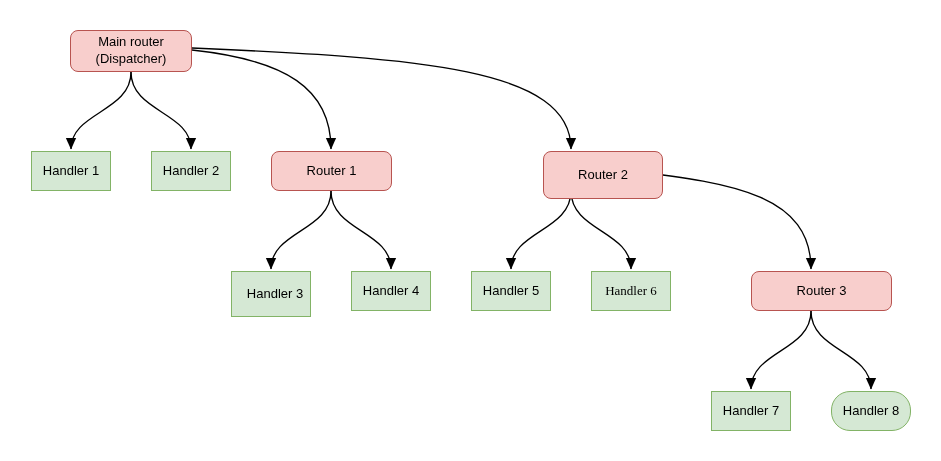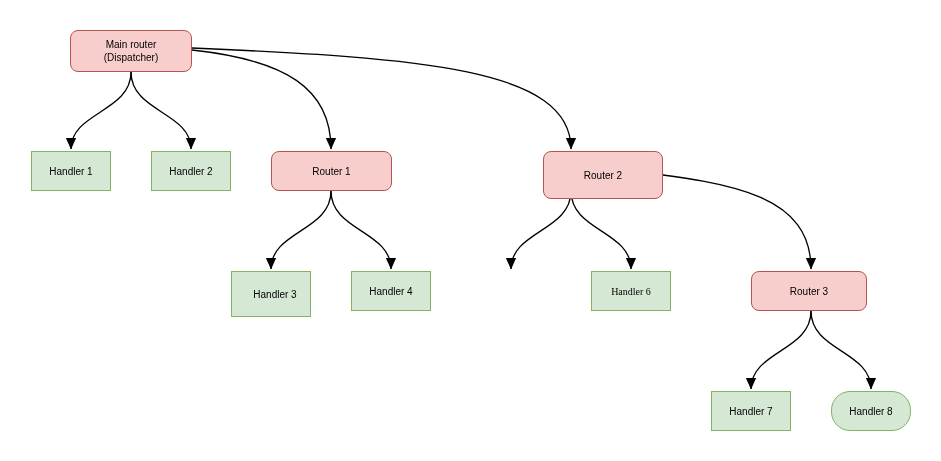--- a/index.html
+++ b/index.html
@@ -28,21 +28,21 @@
     stroke-width: 1.3;
   }
   .node {
     position: absolute;
     box-sizing: border-box;
     display: flex;
     flex-direction: column;
     align-items: center;
     justify-content: center;
     text-align: center;
-    font-size: 10px;
+    font-size: 13px;
     line-height: 1.3;
     color: #000000;
     white-space: nowrap;
   }
   .node.router {
     background: #f8cecc;
     border: 1.3px solid #b85450;
     border-radius: 8px;
   }
   .node.handler {
@@ -96,26 +96,29 @@
   </div>
 
   <div class="node handler" style="left:231px; top:271px; width:80px; height:46px;padding-left:8px;">
     <div>Handler 3</div>
   </div>
 
   <div class="node handler" style="left:351px; top:271px; width:80px; height:40px;">
     <div>Handler 4</div>
   </div>
 
+  <div class="node handler" style="left:471px; top:271px; width:80px; height:40px;">
+    <div>Handler 5</div>
+  </div>
 
   <div class="node handler" style="left:591px; top:271px; width:80px; height:40px;font-family:Liberation Serif, serif;">
     <div>Handler 6</div>
   </div>
 
-  <div class="node router" style="left:751px; top:271px; width:116px; height:40px;">
+  <div class="node router" style="left:751px; top:271px; width:141px; height:40px;">
     <div>Router 3</div>
   </div>
 
   <div class="node handler" style="left:711px; top:391px; width:80px; height:40px;">
     <div>Handler 7</div>
   </div>
 
   <div class="node handler" style="left:831px; top:391px; width:80px; height:40px;border-radius:19px;">
     <div>Handler 8</div>
   </div>

